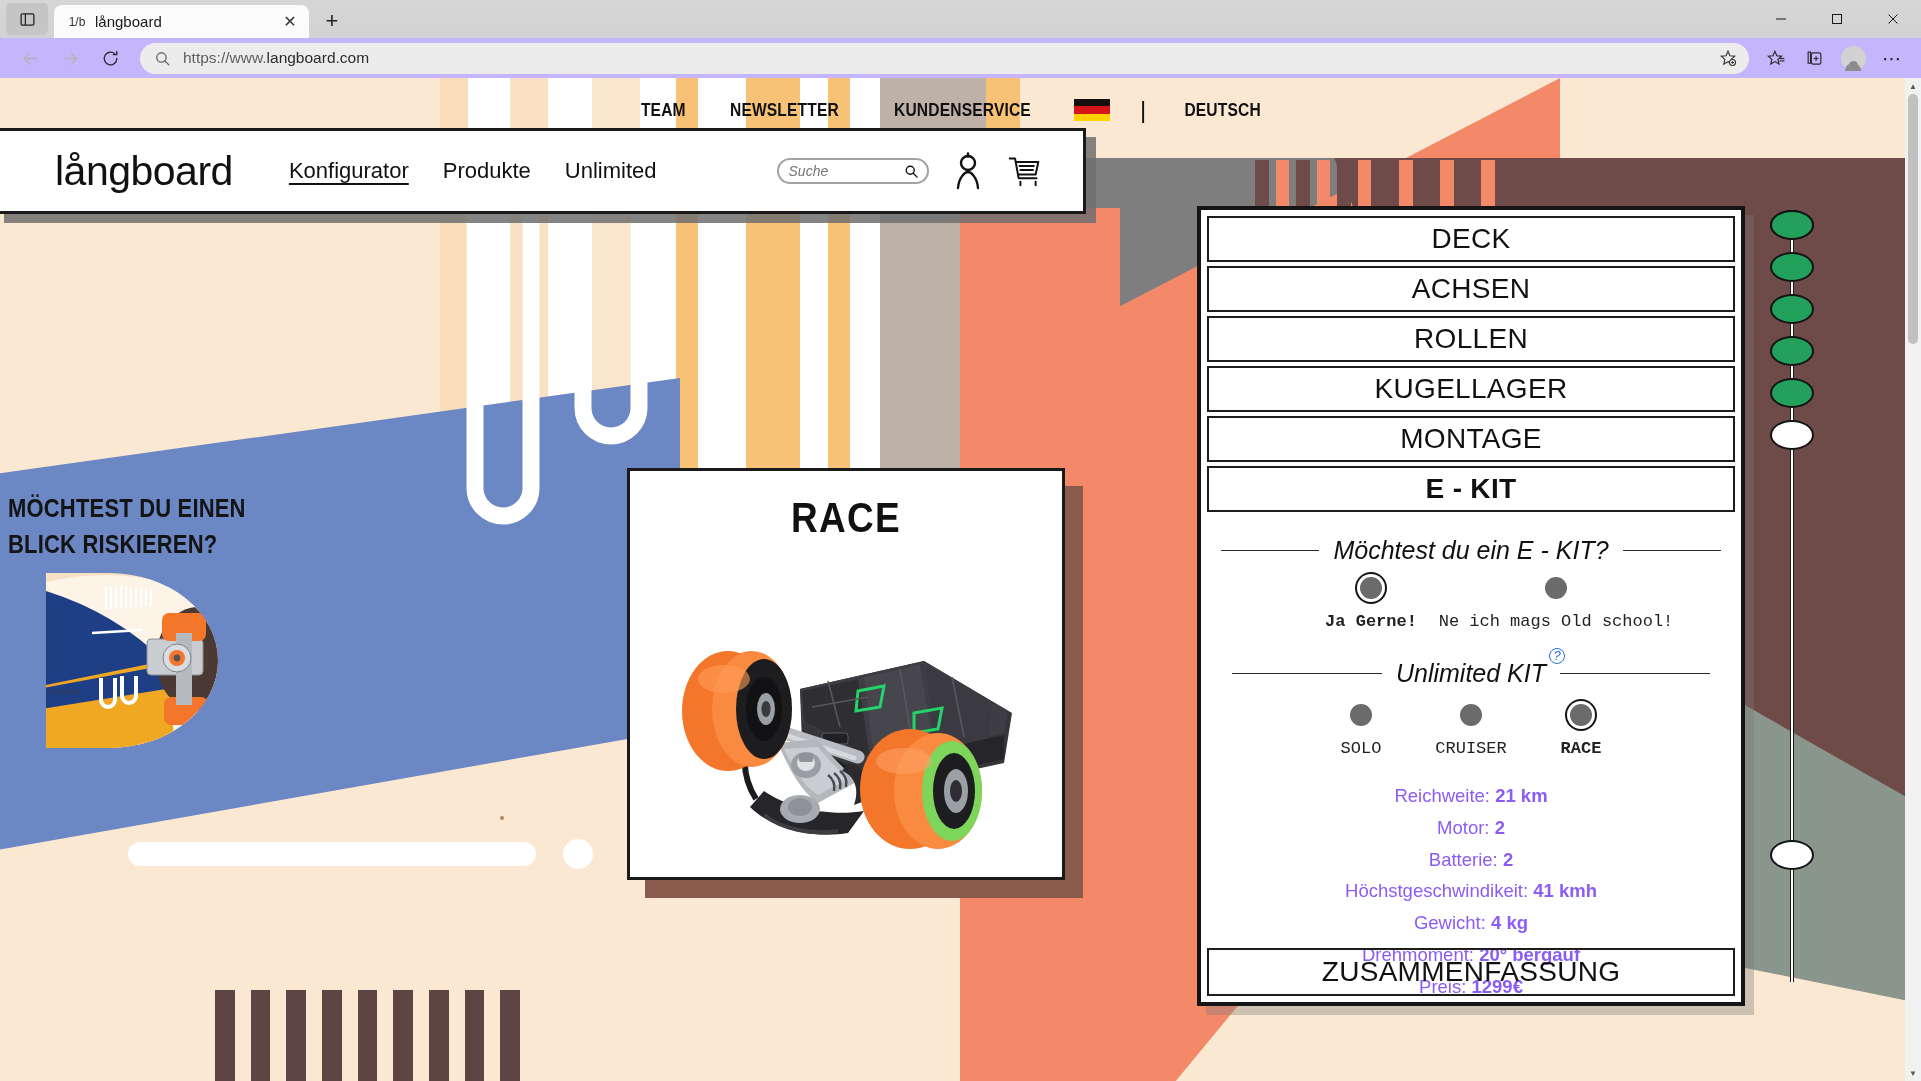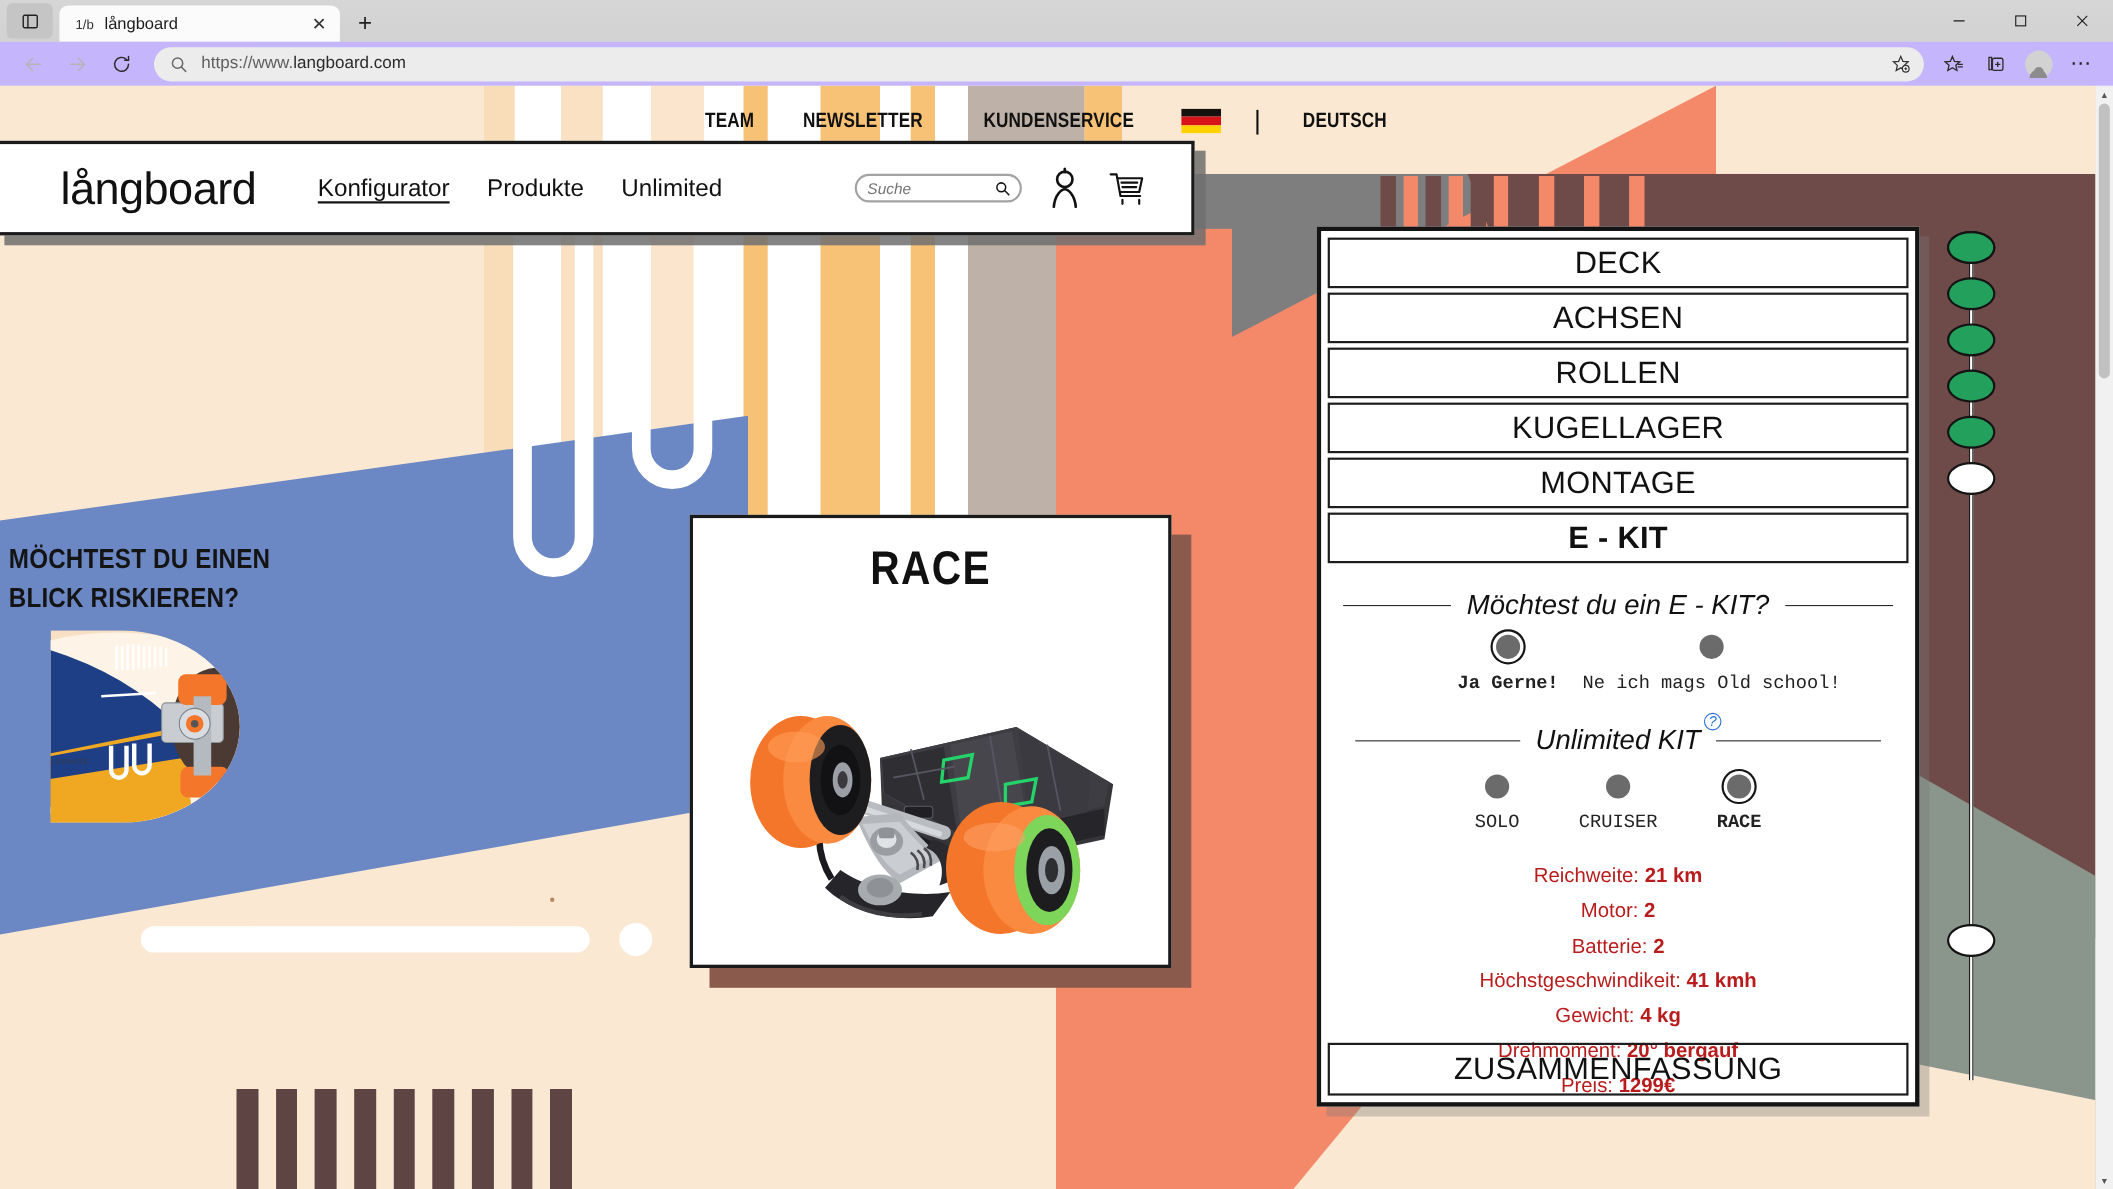--- a/index.html
+++ b/index.html
@@ -291,21 +291,21 @@
   .optrow { display: flex; justify-content: center; gap: 0; margin-top: 12px; font-family: Liberation Mono, monospace; }
   .opt { display: flex; flex-direction: column; align-items: center; width: 110px; }
   .opt .dot {
     width: 22px; height: 22px; border-radius: 50%; background: #6b6b6b;
   }
   .opt.sel .dot { box-shadow: 0 0 0 3px #fff, 0 0 0 5px #151515; }
   .opt .lbl { margin-top: 13px; font-size: 17px; color: #222; white-space: nowrap; }
   .opt.sel .lbl { font-weight: 700; }
 
   .specs { margin-top: 22px; text-align: center; }
-  .specs .row { font-size: 18.5px; color: #b91c1c; line-height: 1.72; }
+  .specs .row { font-size: 18.5px; color: #8b5cf6; line-height: 1.72; }
   .specs .row b { font-weight: 700; }
 
   
   .rail { position: absolute; left: 1770px; top: 132px; width: 44px; height: 790px; }
   .rail .line {
     position: absolute; left: 20px; top: 16px; width: 4px; height: 756px;
     background: #fff; border-left: 1.5px solid #1a1a1a; border-right: 1.5px solid #1a1a1a;
   }
   .rail .node {
     position: absolute; left: 0; width: 44px; height: 30px; border-radius: 50%;

